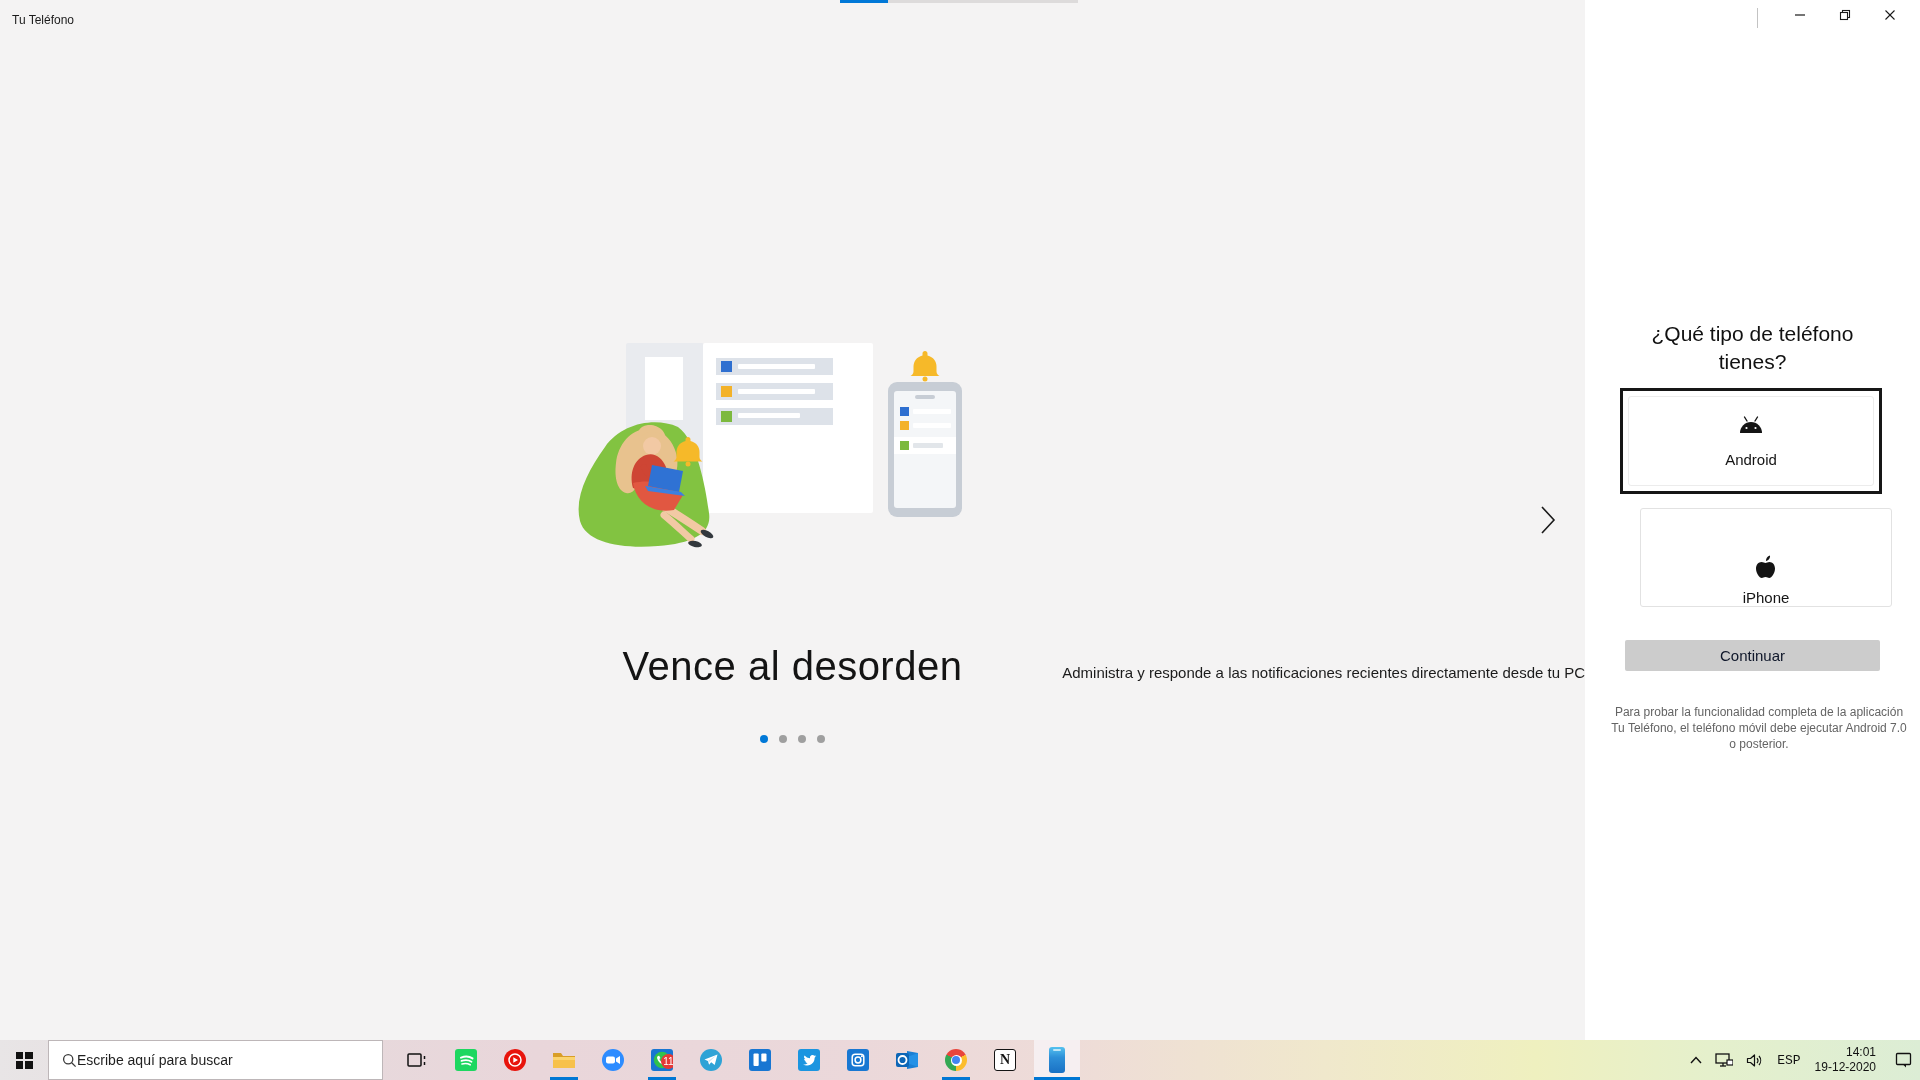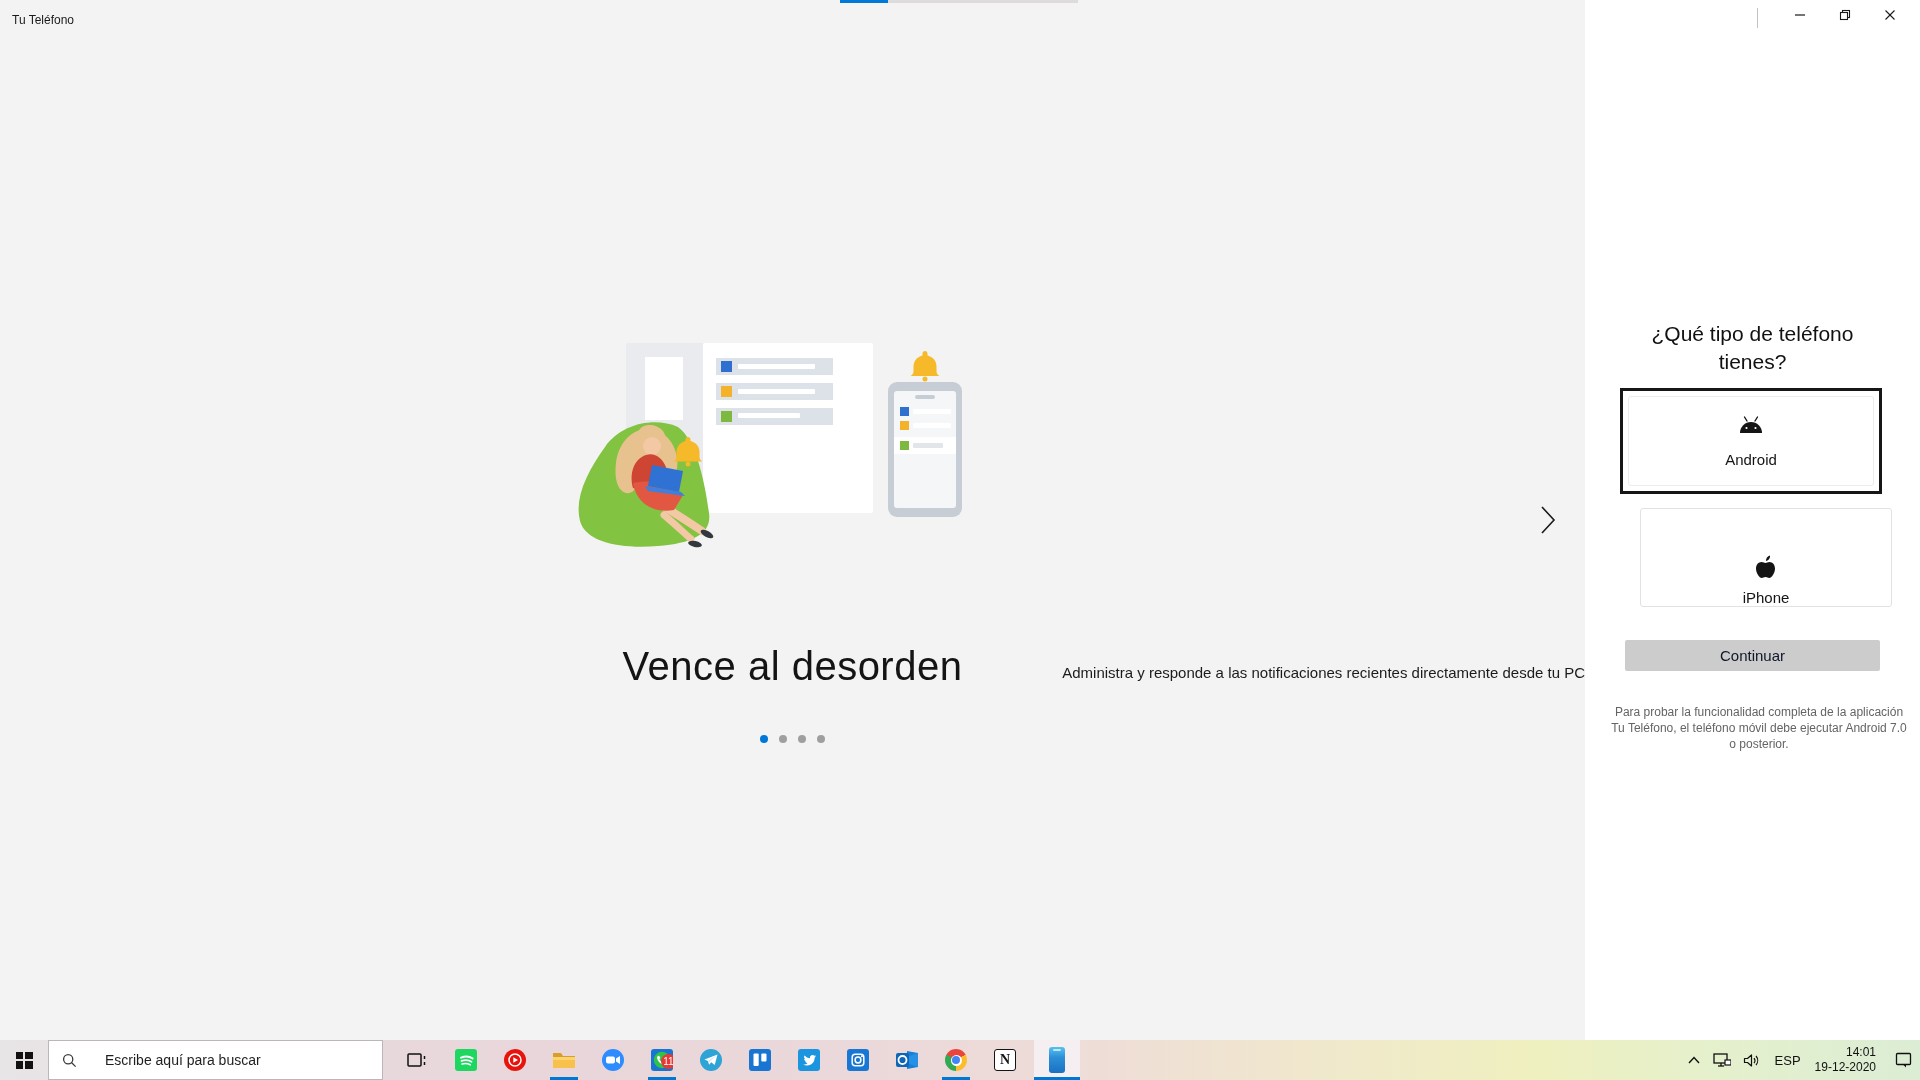--- a/index.html
+++ b/index.html
@@ -52,21 +52,21 @@
 
   
   .taskbar { position:absolute; left:0; top:1040px; width:1920px; height:40px;
     background:linear-gradient(90deg,#e8e5e6 0%,#e6dadd 14%,#e9d6da 28%,#ebd8da 45%,
       #eedcd8 56%,#f0e8cc 69%,#eff0bf 80%,#e5f0cc 89%,#dcedd5 100%); }
   .start-btn { position:absolute; left:0; top:0; width:48px; height:40px;
     display:flex; align-items:center; justify-content:center; }
   .win-logo { width:17px; height:17px; display:grid; grid-template-columns:1fr 1fr; gap:1.5px; }
   .win-logo span { background:#111; }
   .search-box { position:absolute; left:48px; top:0; width:335px; height:40px; background:#fff;
-    border:1px solid #bdb6b8; display:flex; align-items:center; padding-left:13px; gap:28px; }
+    border:1px solid #bdb6b8; display:flex; align-items:center; padding-left:13px; gap:0; }
   .search-box input { border:none; outline:none; font-size:14px; width:250px; color:#1b1b1b;
     font-family:"Liberation Sans", sans-serif; background:transparent; }
   .search-box input::placeholder { color:#1f1f1f; opacity:1; }
 
   .tb-icons { position:absolute; left:397px; top:0; display:flex; }
   .tb-btn { position:relative; width:40px; height:40px; margin-right:9px;
     display:flex; align-items:center; justify-content:center; }
   .tb-btn.active-app { width:46px; background:#f6eff1; margin-right:0; }
   .runline { position:absolute; left:6px; right:6px; bottom:0; height:3px; background:#0077d4; }
   .active-app .runline { left:0; right:0; }
@@ -88,21 +88,21 @@
     font-family:"Liberation Serif", serif; font-weight:bold; font-size:14px; color:#141414; }
 
   .phone-glyph { width:16px; height:26px; border-radius:3px;
     background:linear-gradient(180deg,#55c1ef 0%,#2d8fd8 40%,#1a71c4 100%); position:relative; }
   .phone-glyph:after { content:""; position:absolute; left:4px; top:2px; width:8px; height:2px;
     border-radius:1px; background:#bfe6f7; }
 
   
   .tray { position:absolute; right:0; top:0; height:40px; display:flex; align-items:center; }
   .tray-item { height:40px; display:flex; align-items:center; justify-content:center; }
-  .lang { font-size:13px; color:#111; padding:0 8px; }
+  .lang { font-size:13px; color:#111; padding:0 8px;font-family:Liberation Mono, monospace; }
   .clock { text-align:right; font-size:12px; line-height:15px; color:#111; padding:0 10px 0 6px; }
 
   svg { display:block; }
 </style>
 </head>
 <body>
 
 <div class="window">
   <div class="right-panel"></div>
 

